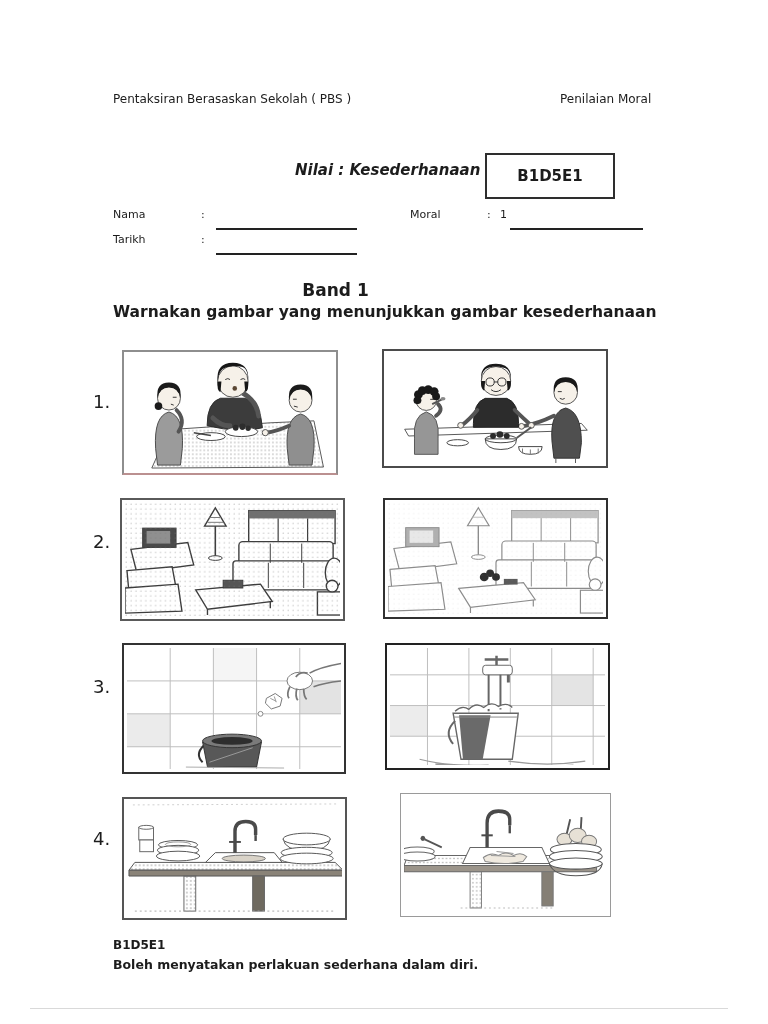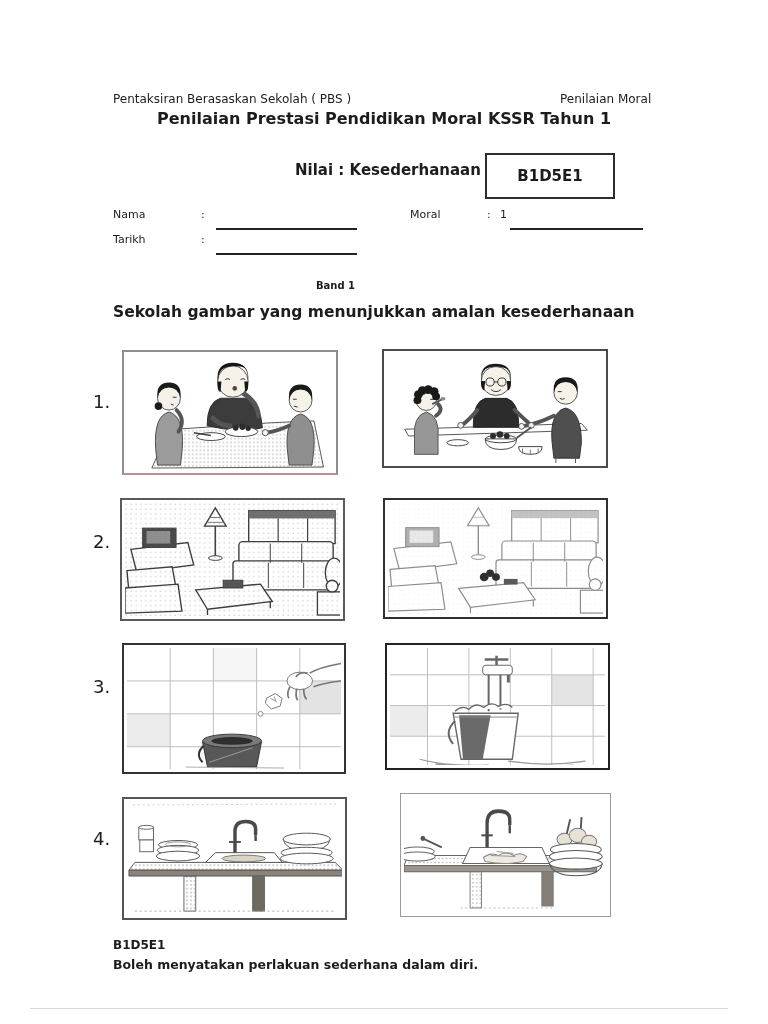--- a/index.html
+++ b/index.html
@@ -1,61 +1,60 @@
 <!DOCTYPE html>
 <html><head>
 <meta charset="utf-8">
 <style>
   html,body{margin:0;padding:0;background:#fff;}
   .page{position:relative;width:728px;height:1024px;background:#fff;overflow:hidden;
         font-family:"DejaVu Sans",sans-serif;color:#1c1c1c;}
   .abs{position:absolute;white-space:nowrap;}
   .hdr{font-size:12px;}
   .title{left:0;top:109px;width:768px;text-align:center;font-size:16px;font-weight:700;}
-  .nilai{left:295px;top:161px;font-size:15px;font-weight:700;}
+  .nilai{left:295px;top:161px;font-size:15px;font-weight:700;font-style:italic;}
   .codebox{left:485px;top:153px;width:126px;height:42px;border:2px solid #2e2e2e;
            display:flex;align-items:center;justify-content:center;font-size:15px;font-weight:700;background:#fff;}
   .lbl{font-size:11px;font-weight:400;}
   .uline{position:absolute;border-bottom:2px solid #222;height:0;}
-  .band{left:113px;top:280px;width:445px;text-align:center;font-size:10px;font-weight:700;}
+  .band{left:113px;top:280px;width:445px;text-align:center;font-size:17px;font-weight:700;}
   .instr{left:113px;top:303px;font-size:15.5px;font-weight:700;}
   .rownum{font-size:18px;font-weight:400;}
   .frame{position:absolute;background:#fff;box-sizing:border-box;border:2px solid #555;padding:3px;}
   .frame svg{display:block;width:100%;height:100%;}
   .fcode{left:113px;top:938px;font-size:12px;font-weight:700;}
   .fdesc{left:113px;top:957px;font-size:12.5px;font-weight:bold;}
   .hairline{position:absolute;left:30px;top:1008px;width:712px;border-top:1px solid #d9d9d9;}
 </style>
 </head>
 <body>
 
 <div class="page">
 
   <div class="abs hdr" style="left:113px;top:92px;">Pentaksiran Berasaskan Sekolah ( PBS )</div>
   <div class="abs hdr" style="left:560px;top:92px;">Penilaian Moral</div>
-  <div class="abs title">Penilaian Prestasi Pendidikan Moral KSSR  Tahun 1</div>
 
   <div class="abs nilai">Nilai : Kesederhanaan</div>
   <div class="abs codebox">B1D5E1</div>
 
   <div class="abs lbl" style="left:113px;top:208px;">Nama</div>
   <div class="abs lbl" style="left:201px;top:208px;">:</div>
   <div class="uline" style="left:216px;top:228px;width:141px;"></div>
 
   <div class="abs lbl" style="left:410px;top:208px;">Moral</div>
   <div class="abs lbl" style="left:487px;top:208px;">:</div>
   <div class="abs lbl" style="left:500px;top:208px;">1</div>
   <div class="uline" style="left:510px;top:228px;width:133px;"></div>
 
   <div class="abs lbl" style="left:113px;top:233px;">Tarikh</div>
   <div class="abs lbl" style="left:201px;top:233px;">:</div>
   <div class="uline" style="left:216px;top:253px;width:141px;"></div>
 
   <div class="abs band">Band 1</div>
-  <div class="abs instr">Sekolah gambar yang menunjukkan amalan kesederhanaan</div>
+  <div class="abs instr">Warnakan gambar yang menunjukkan gambar kesederhanaan</div>
 
   <div class="abs rownum" style="left:93px;top:391px;">1.</div>
   <div class="abs rownum" style="left:93px;top:531px;">2.</div>
   <div class="abs rownum" style="left:93px;top:676px;">3.</div>
   <div class="abs rownum" style="left:93px;top:828px;">4.</div>
 
   <figure class="frame" style="left:122px;top:350px;width:216px;height:125px;border-color:#8e8e8e;border-bottom-color:#bb9090;margin:0;" aria-label="Three children at a table; the middle child eats greedily stuffing food into the mouth while two girls watch">
     <svg viewBox="0 0 216 117" preserveAspectRatio="none">
       <defs>
           <pattern id="sp1" width="4" height="4" patternUnits="userSpaceOnUse">

